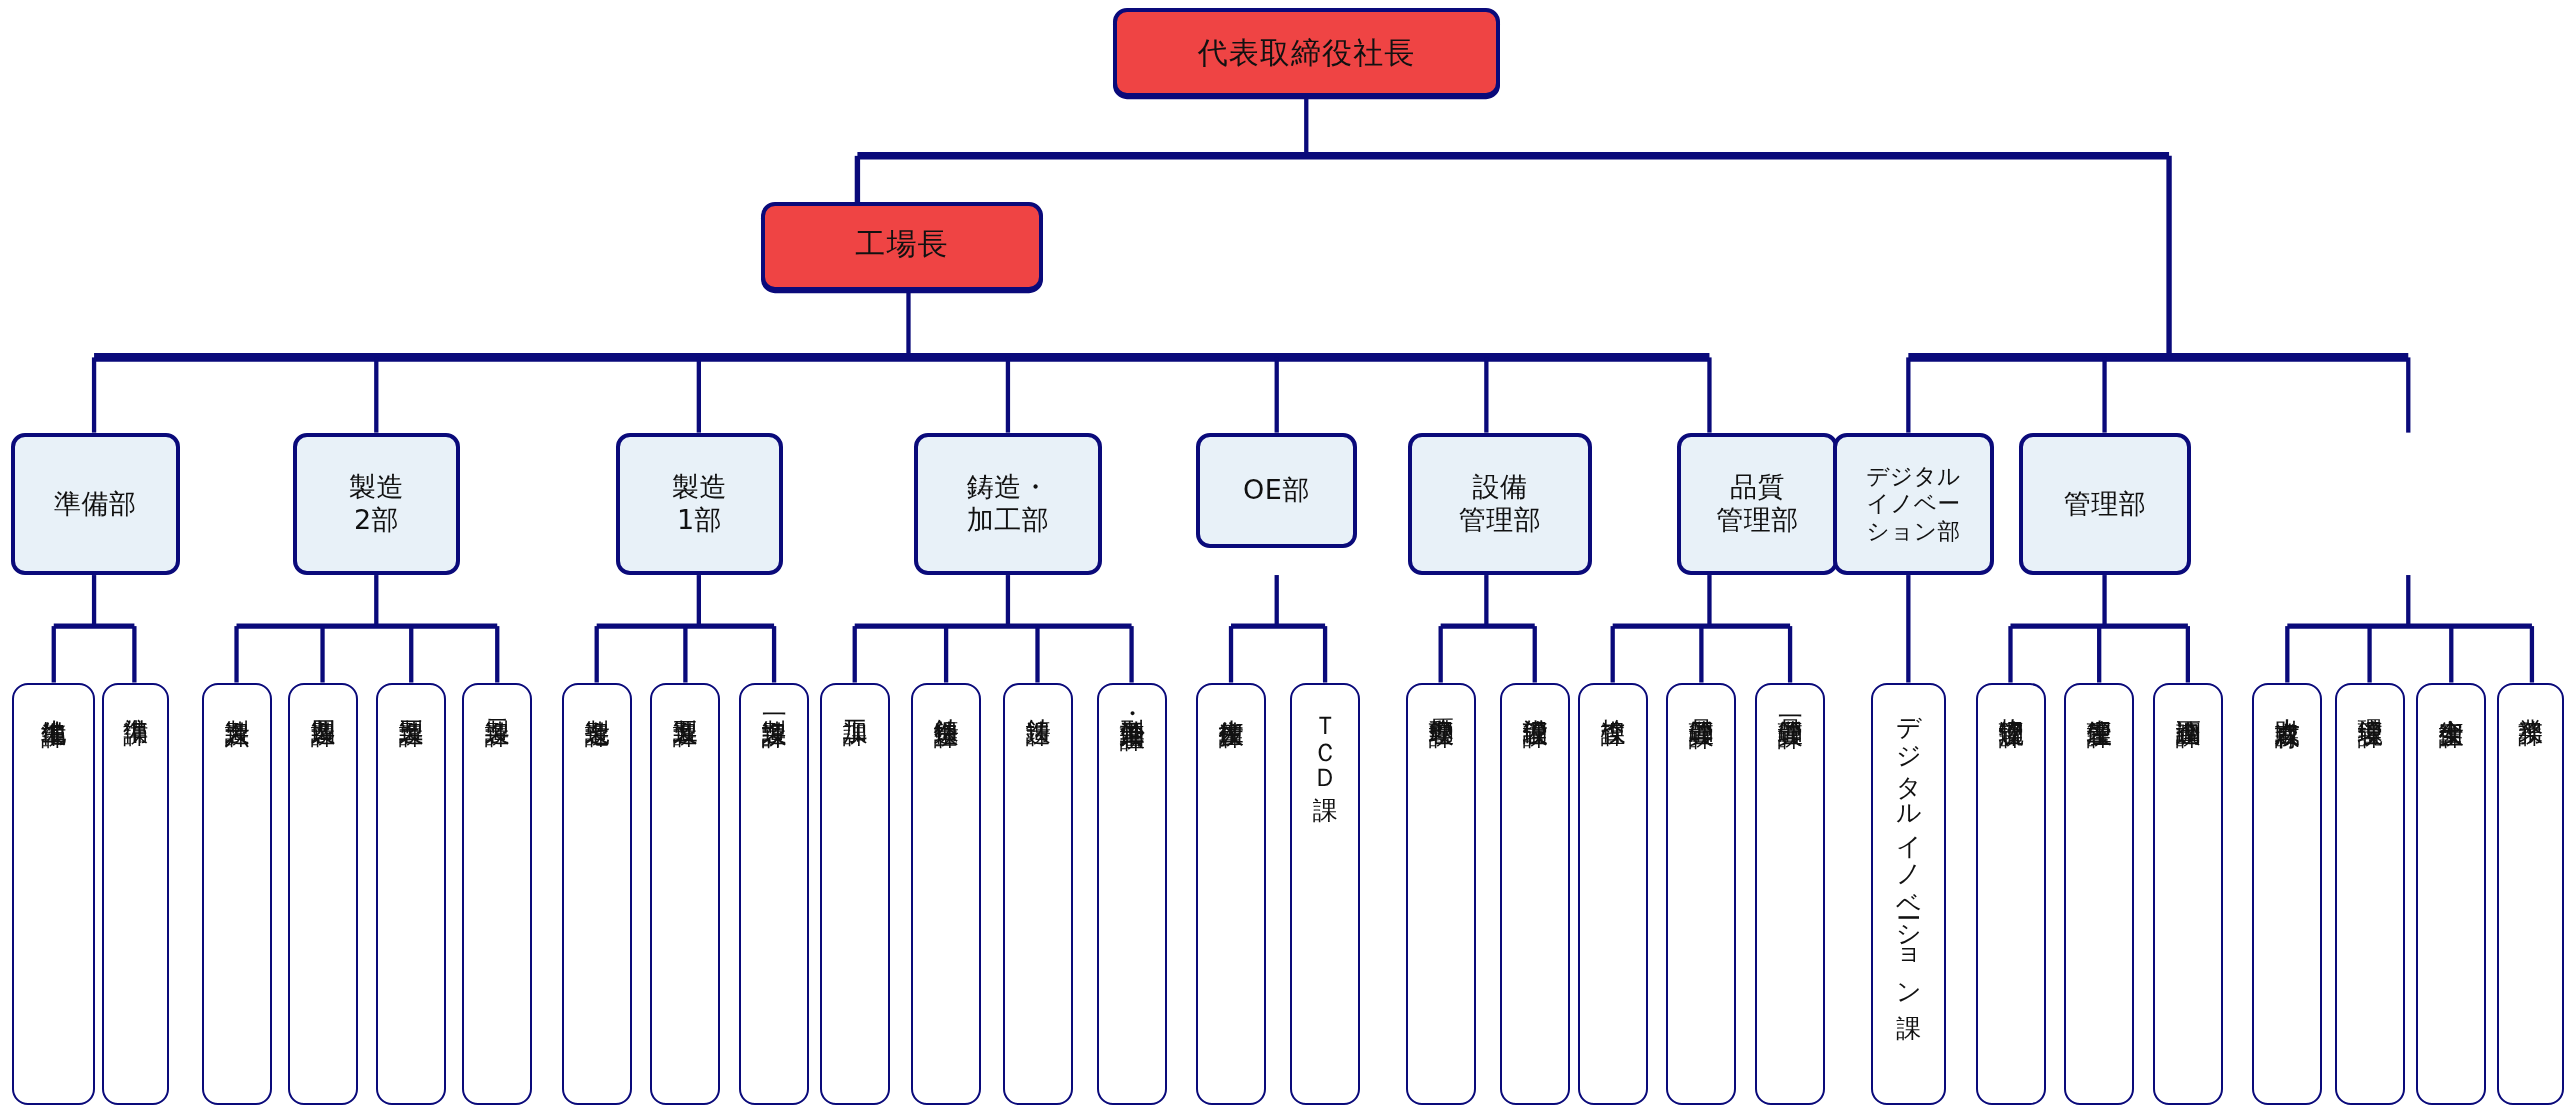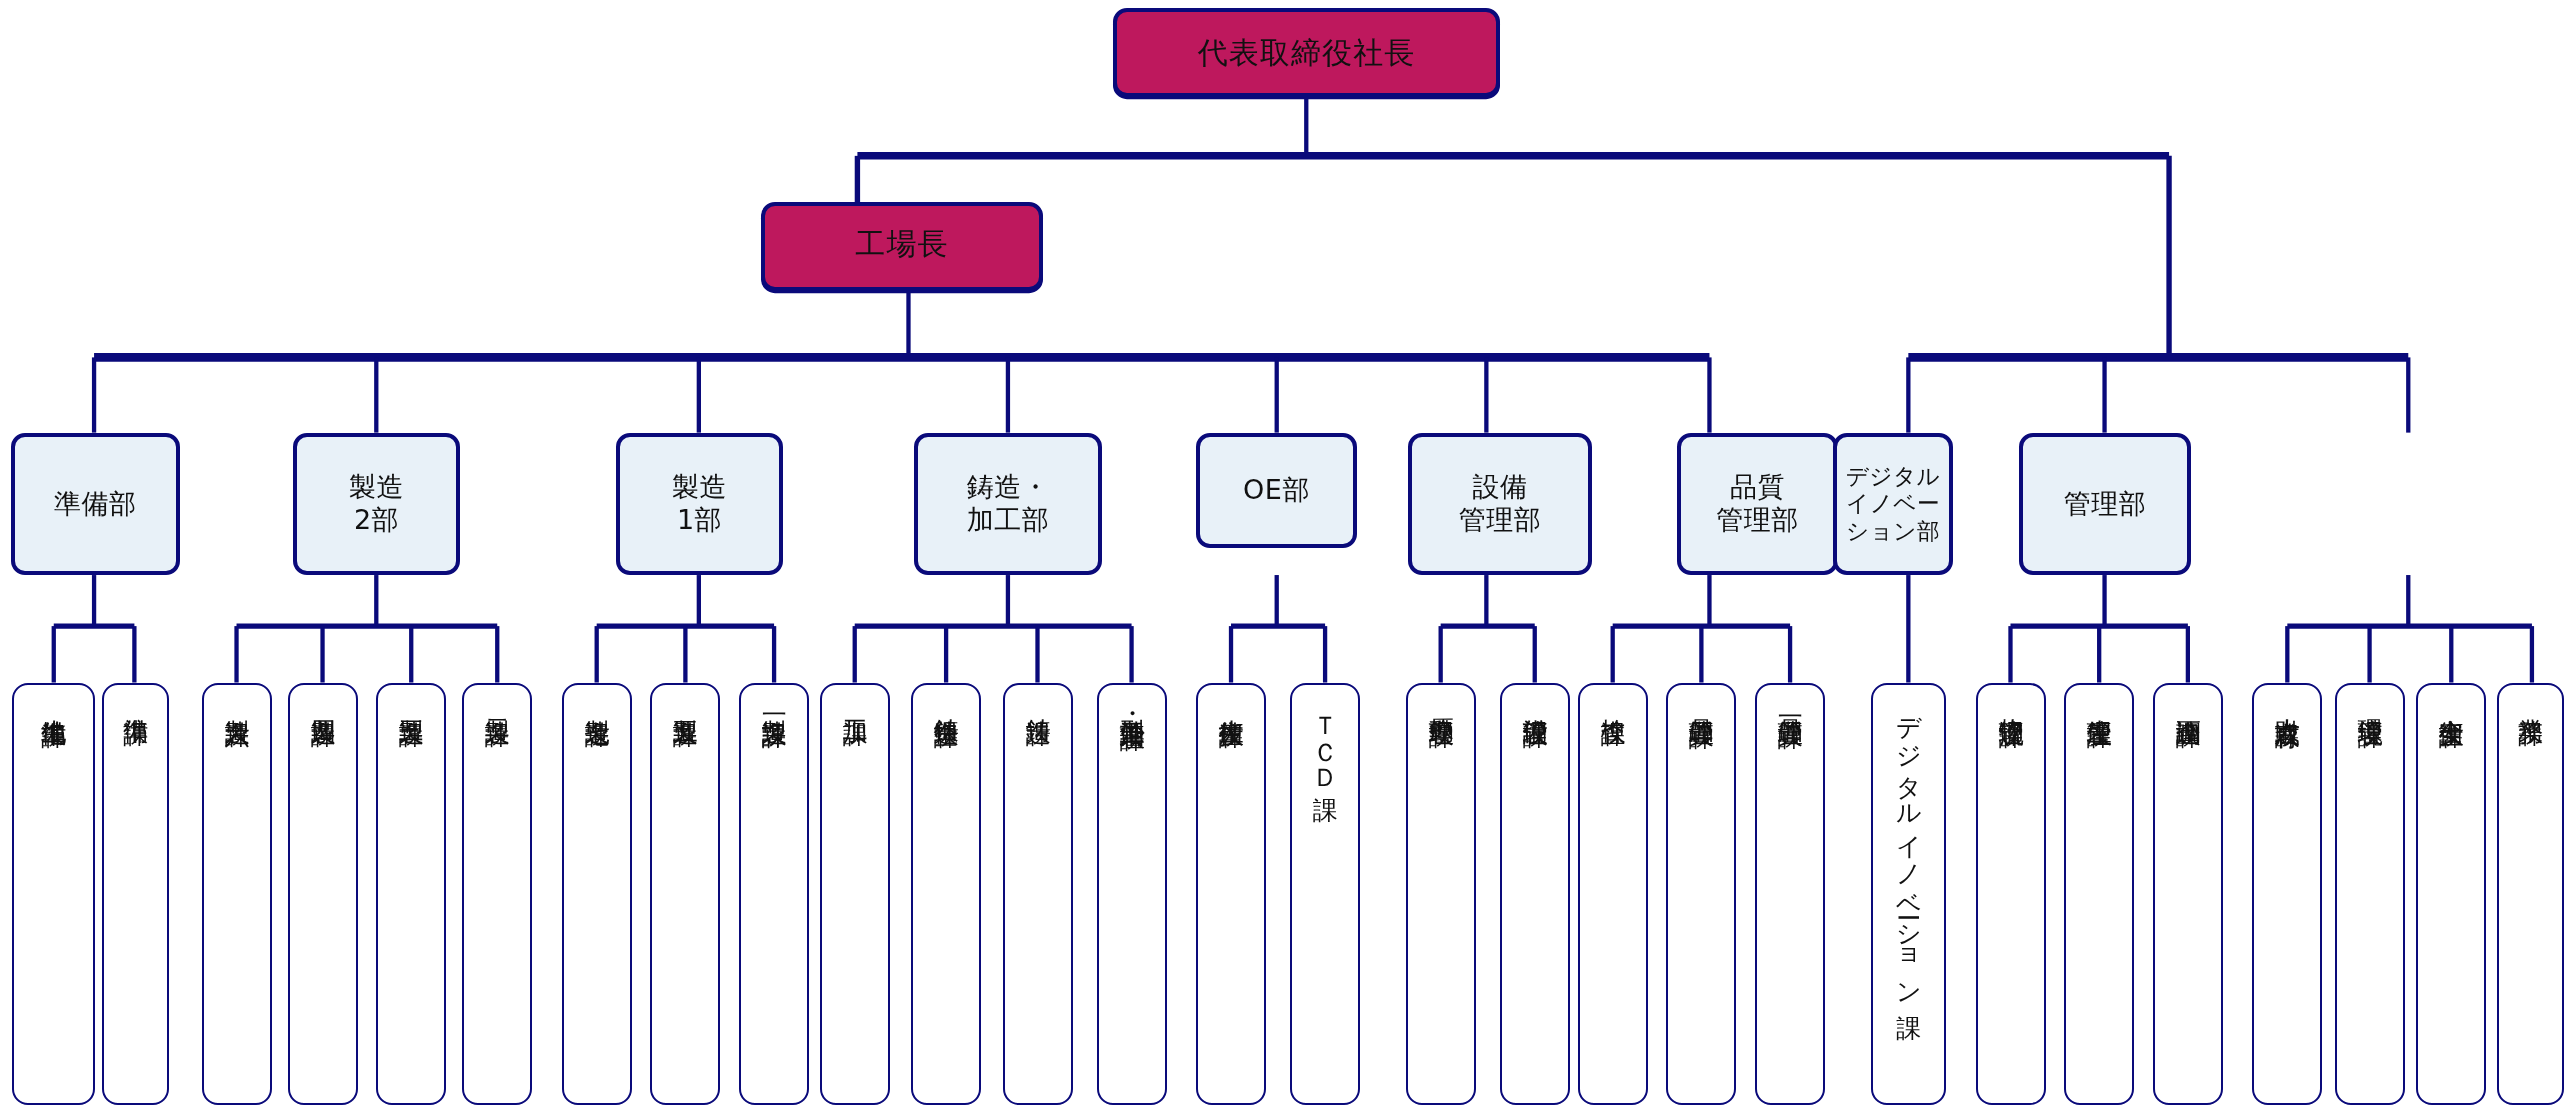--- a/index.html
+++ b/index.html
@@ -7,21 +7,21 @@
     font-family:"DejaVu Sans","Liberation Sans",sans-serif;
     width:2576px;height:1113px;overflow:hidden;position:relative;
   }
   #stage{position:absolute;left:0;top:0;width:2576px;height:1113px;}
   svg#wires{position:absolute;left:0;top:0;width:2576px;height:1113px;pointer-events:none;}
 
   .node{position:absolute;box-sizing:border-box;display:flex;align-items:center;justify-content:center;}
 
   
   .exec{
-    background:#be185d;border:4.8px solid #0a0a7a;border-radius:14px;
+    background:#ef4444;border:4.8px solid #0a0a7a;border-radius:14px;
     color:#111111;font-size:30px;line-height:1.18;text-align:center;letter-spacing:1.1px;
     box-shadow:0 2.2px 0 0 #0a0a7a;
   }
   .dept{
     background:#e8f1f8;border:4.8px solid #0a0a7a;border-radius:14px;
     color:#111111;font-size:27px;line-height:1.22;text-align:center;letter-spacing:0.5px;
     padding:0 3.2px;
   }
   .dept .txt{white-space:pre-line;}
 
@@ -148,21 +148,21 @@
     <span class="txt">OE部</span>
   </div>
   <div class="node dept" style="left:1408px;top:433px;width:184px;height:142px;">
     <span class="txt">設備
 管理部</span>
   </div>
   <div class="node dept" style="left:1629px;top:433px;width:161px;height:142px;margin-left:48px;">
     <span class="txt">品質
 管理部</span>
   </div>
-  <div class="node dept" style="left:1833px;top:433px;width:120px;height:142px;font-size:22.6px;">
+  <div class="node dept" style="left:1833px;top:433px;width:161px;height:142px;font-size:22.6px;">
     <span class="txt">デジタル
 イノベー
 ション部</span>
   </div>
   <div class="node dept" style="left:2019px;top:433px;width:172px;height:142px;">
     <span class="txt">管理部</span>
   </div>
 
   <div class="node leaf" style="left:12px;top:683px;width:83px;height:422px;">
     <span class="vtxt">生地準備課</span>

